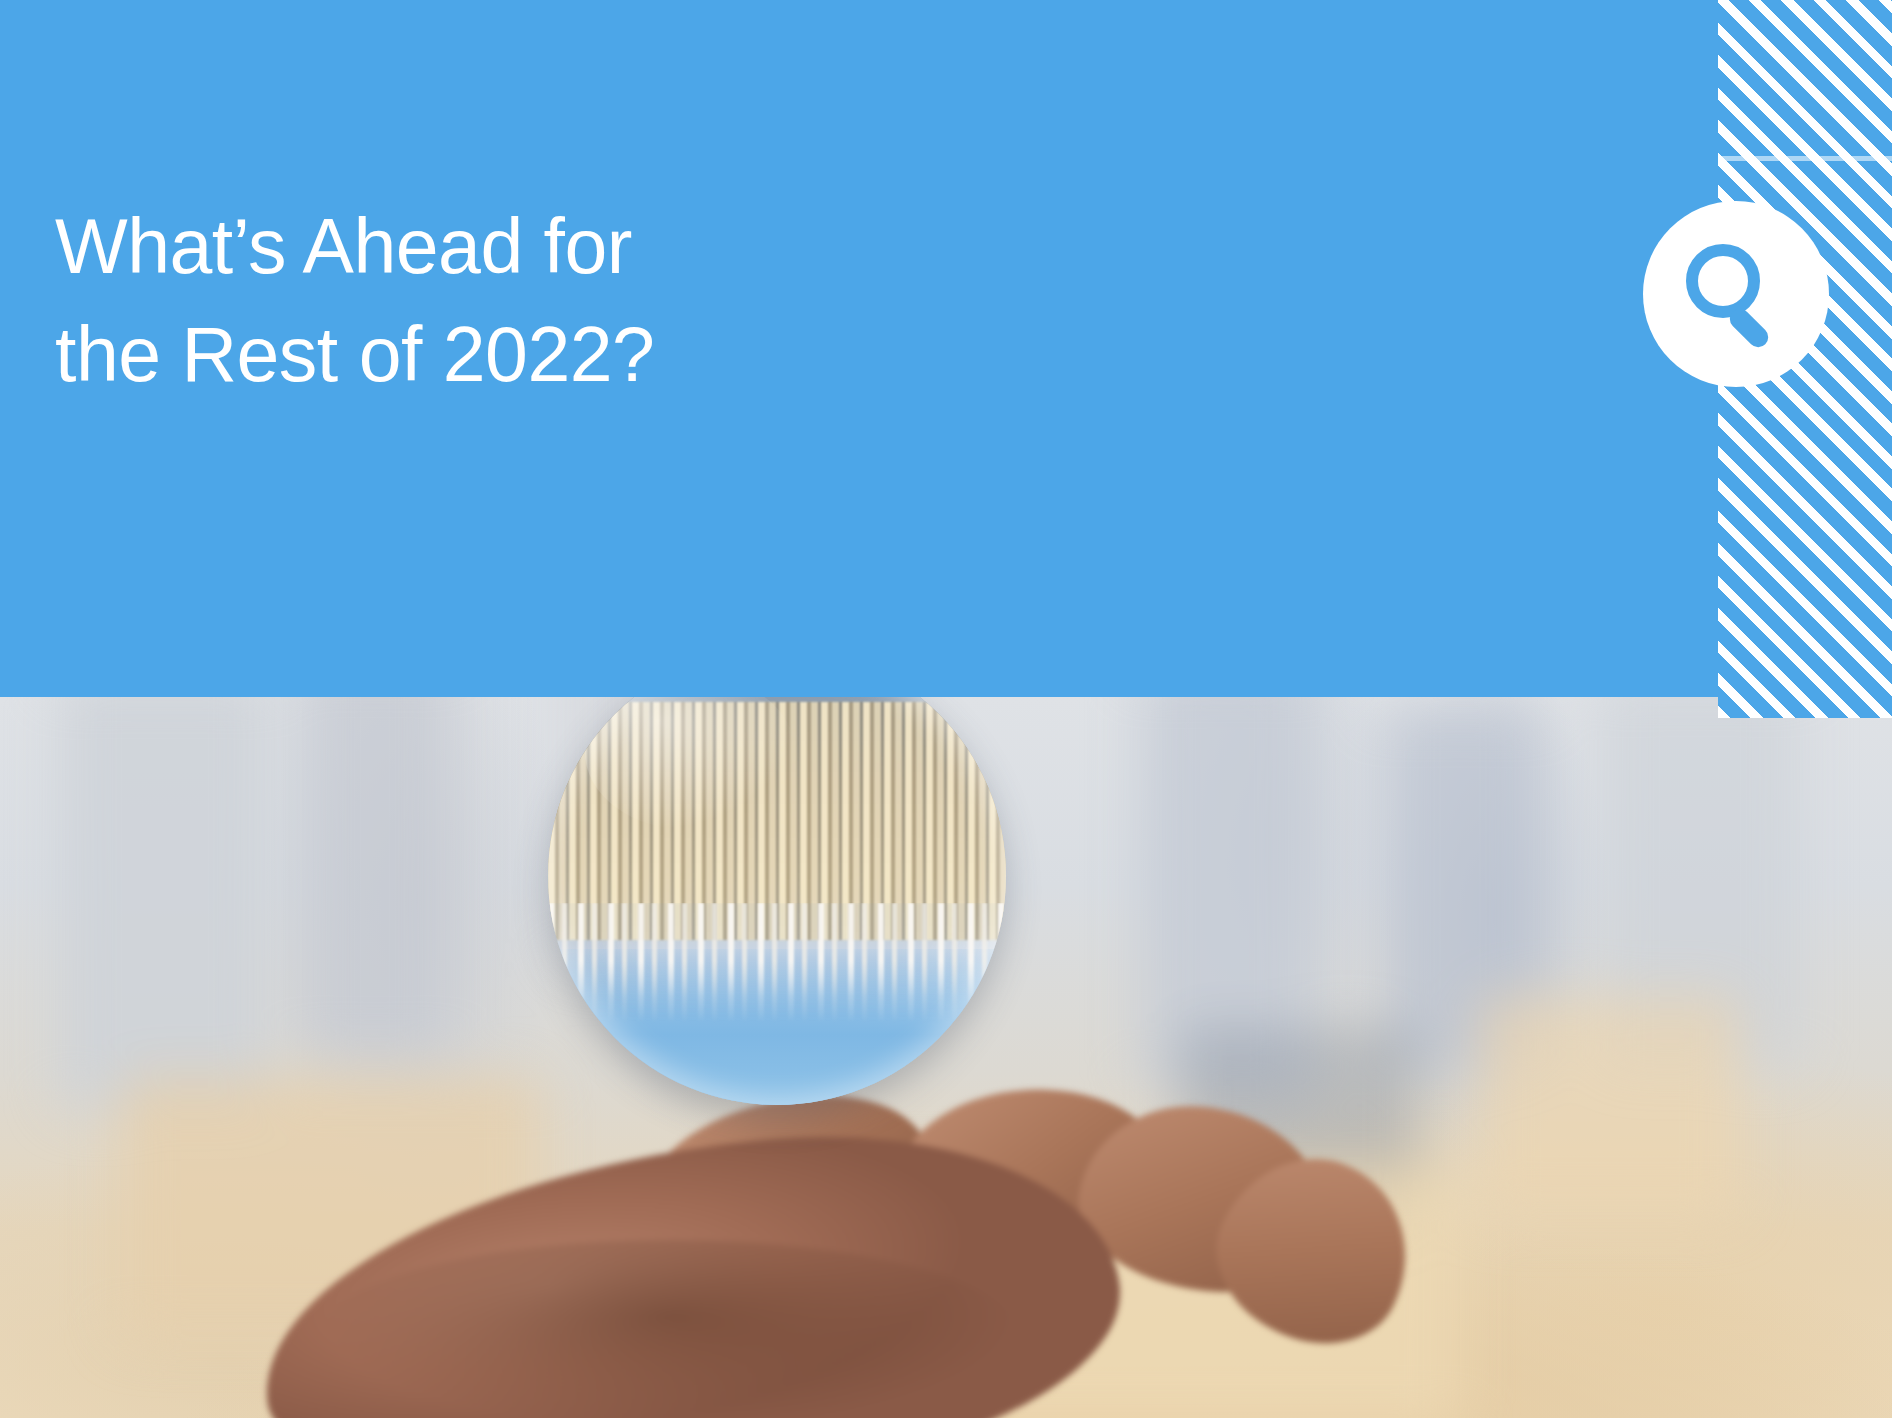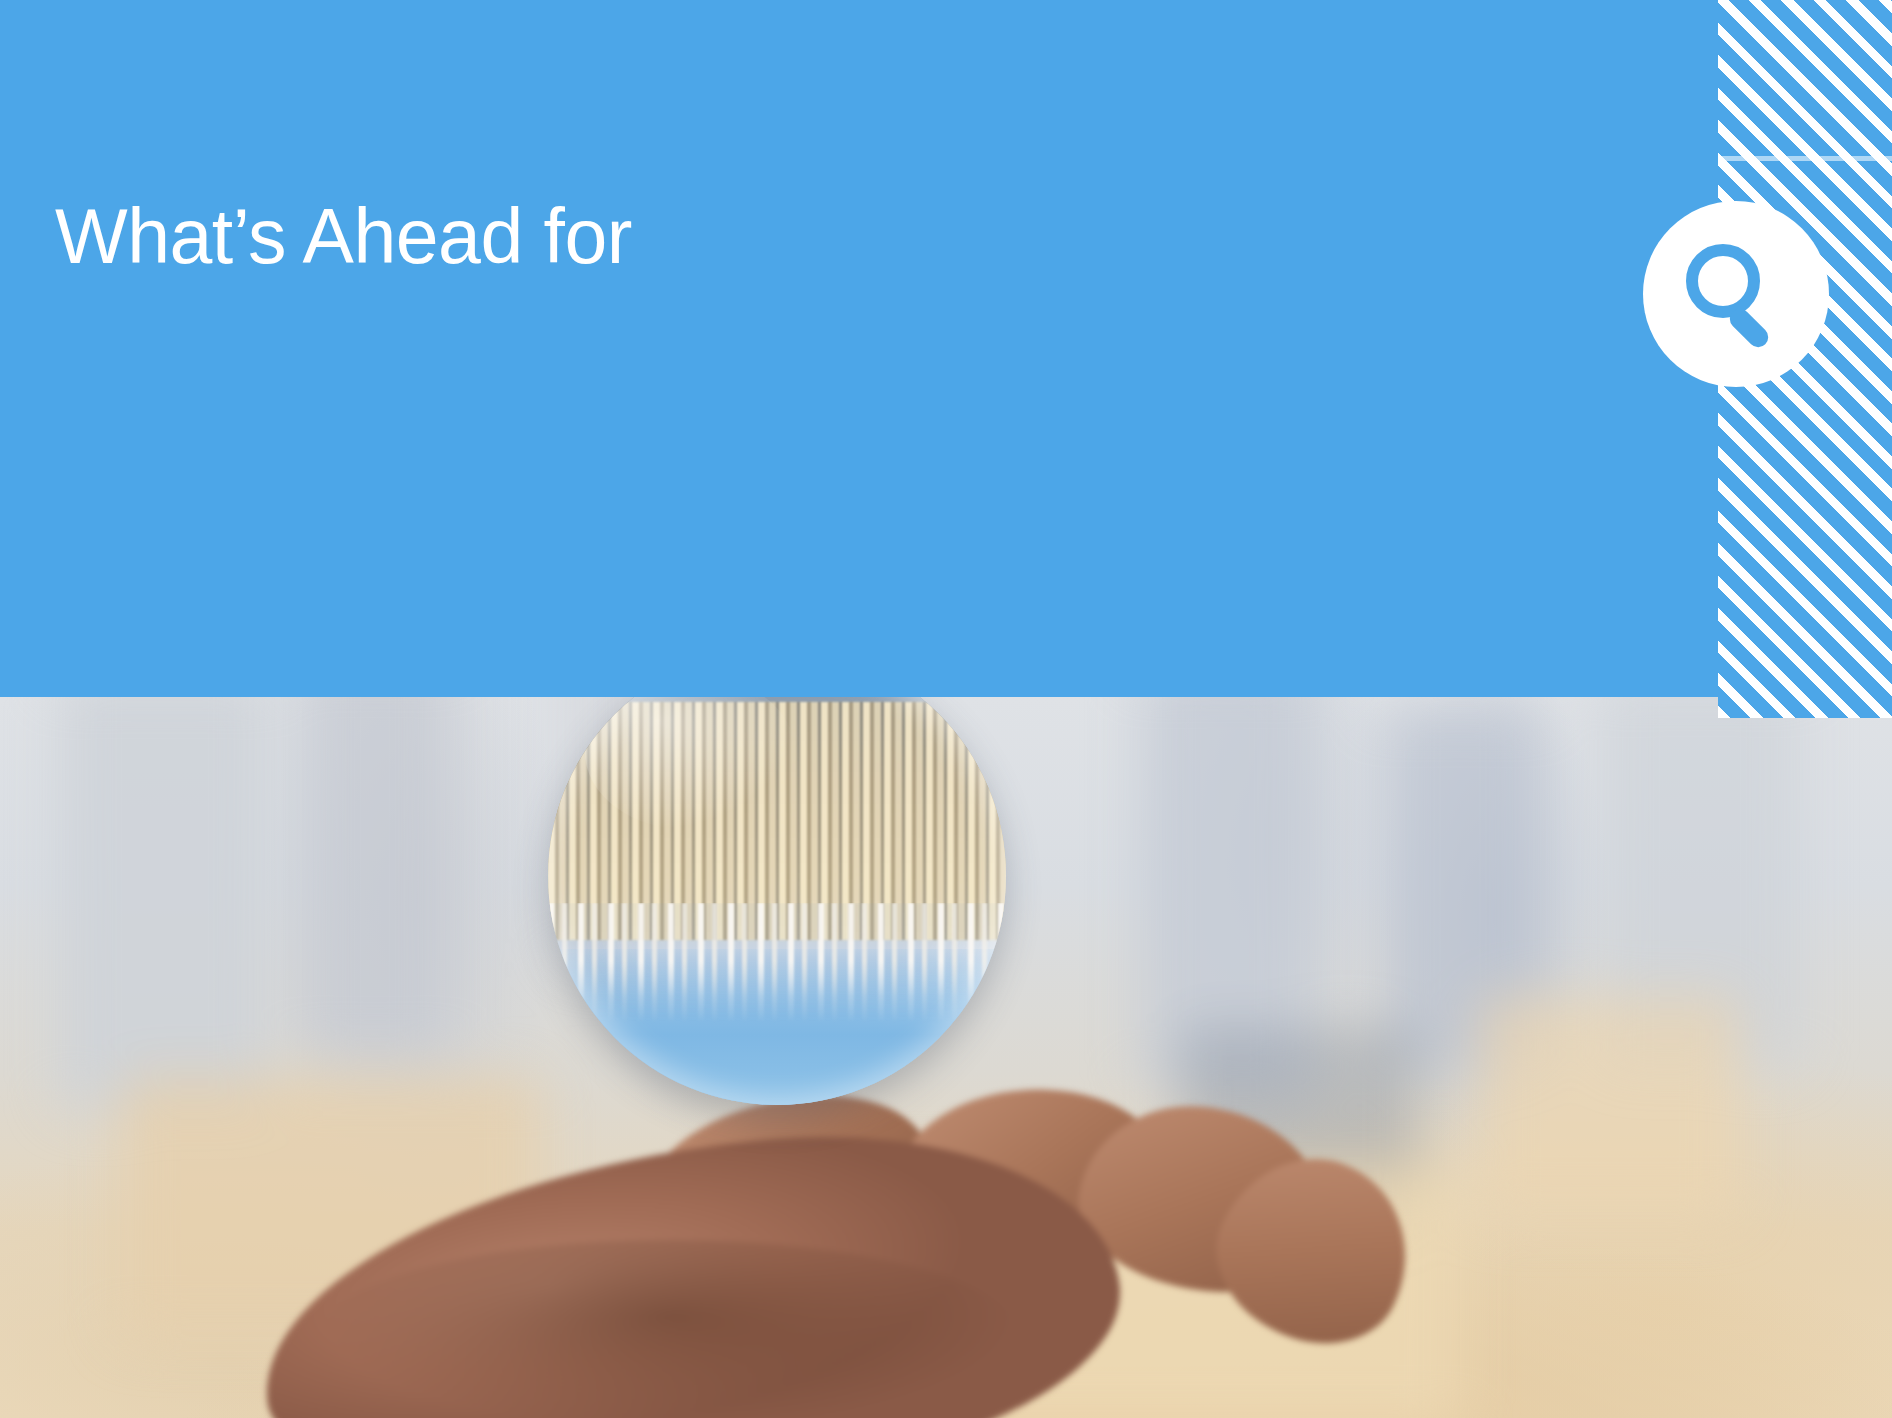--- a/index.html
+++ b/index.html
@@ -33,21 +33,21 @@
   
   .stripe-break {
     position:absolute; left:1718px; top:156px;
     width:174px; height:5px;
     background:#ffffff; opacity:.55;
     z-index:4;
   }
 
   
   .title-block {
-    position:absolute; left:55px; top:182px;
+    position:absolute; left:55px; top:192px;
     z-index:6; width:1100px;
   }
   .title-line {
     display:block;
     color:#ffffff;
     font-size:77px;
     line-height:108px;
     font-weight:400;
     letter-spacing:-0.5px;
     white-space:nowrap;
@@ -214,20 +214,21 @@
     </div>
   </div>
 
   <div class="header-band"></div>
 
   <div class="stripe-panel"></div>
   <div class="stripe-break"></div>
 
   <div class="title-block">
     <span class="title-line">What’s Ahead for</span>
+    <span class="title-line">the Rest of 2022?</span>
   </div>
 
   <div class="search-badge">
     <svg width="118" height="118" viewBox="0 0 118 118" aria-hidden="true">
       <circle cx="46" cy="46" r="31" fill="none" stroke="#4ca6e8" stroke-width="12"></circle>
       <rect x="62" y="70" width="20" height="46" rx="10" fill="#4ca6e8" transform="rotate(-45 72 93)"></rect>
     </svg>
   </div>
 
 </div>

